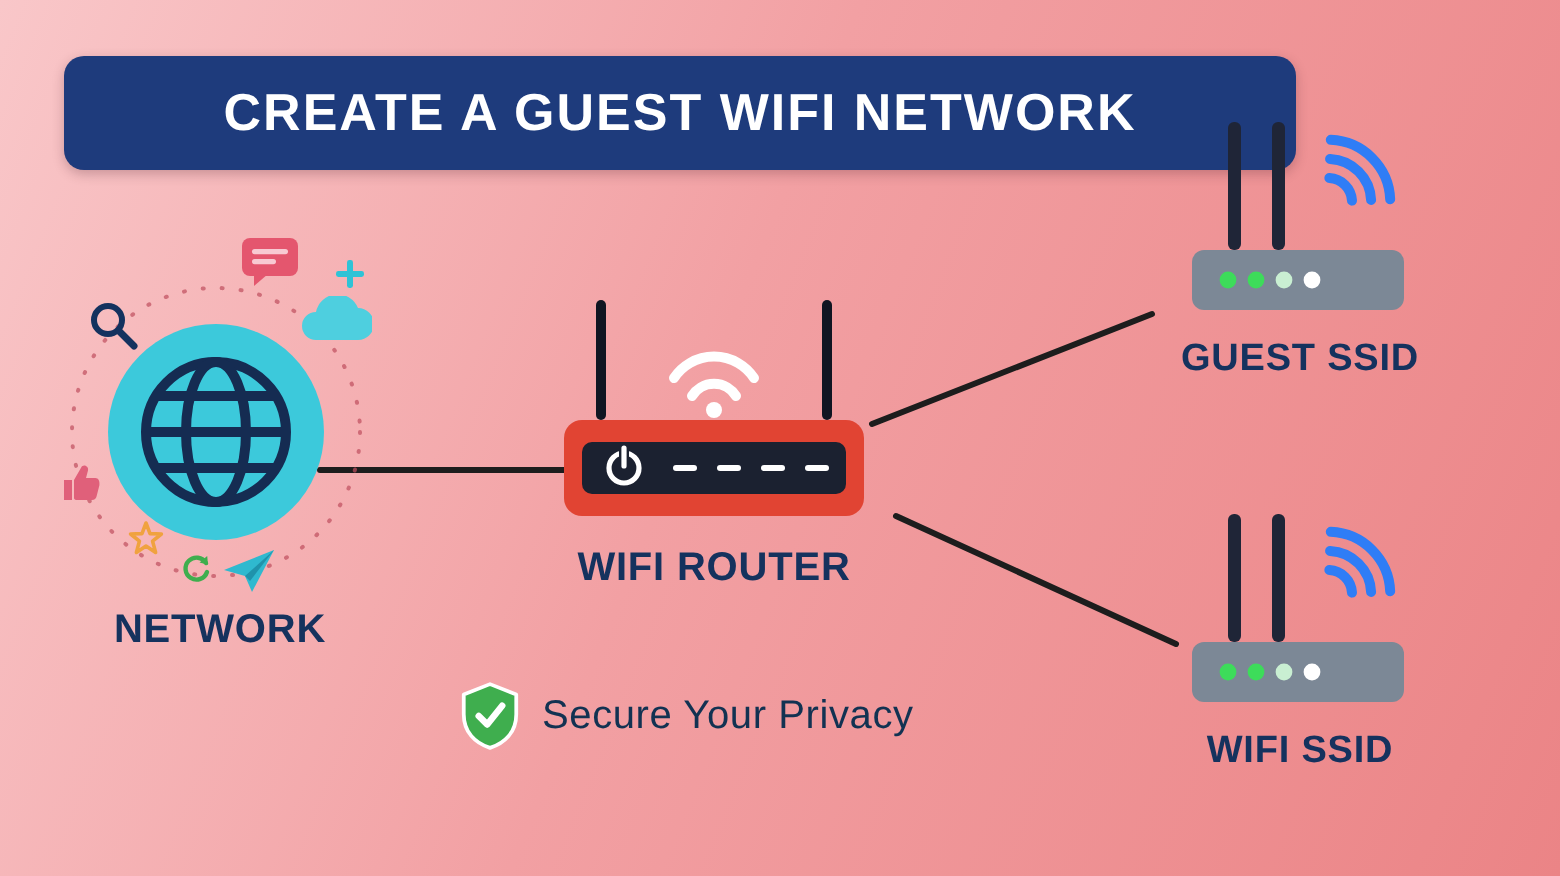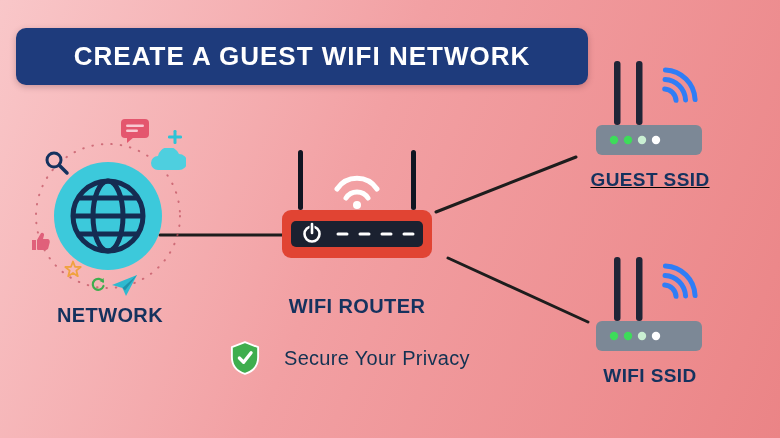--- a/index.html
+++ b/index.html
@@ -10,21 +10,21 @@
     font-family:"Liberation Sans",sans-serif;
     background:linear-gradient(112deg,
       var(--bg-from,#f9c7c9) 0%,
       var(--bg-mid,#f2a0a3) 45%,
       var(--bg-to,#eb8486) 100%);
   }
   .connectors{position:absolute;left:0;top:0;width:780px;height:438px;}
   .connectors line{stroke:var(--line,#1d1d1d);stroke-width:3;stroke-linecap:round;}
 
   .banner{
-    position:absolute;left:16px;top:28px;width:572px;height:57px;
+    position:absolute;left:32px;top:28px;width:616px;height:57px;
     background:var(--banner,#1e3b7c);
     border-radius:10px;
     display:flex;align-items:center;justify-content:center;
     box-shadow:0 2px 6px rgba(60,20,30,.25);
   }
   .banner span{
     color:#ffffff;font-weight:700;font-size:26px;letter-spacing:1px;white-space:nowrap;
   }
 
   .node-label{
@@ -41,31 +41,31 @@
   .deco.bubble{left:100px;top:6px;}
   .deco.plus{left:148px;top:18px;}
   .deco.cloud{left:130px;top:36px;}
   .deco.magnifier{left:24px;top:38px;}
   .deco.thumb{left:10px;top:118px;}
   .deco.star{left:44px;top:148px;}
   .deco.recycle{left:70px;top:164px;}
   .deco.plane{left:92px;top:162px;}
 
   .router-group{position:absolute;left:282px;top:148px;width:150px;}
-  .router-group .node-label{margin-top:31px;}
+  .router-group .node-label{margin-top:8px;}
 
   .ap-group{position:absolute;width:136px;}
-  .ap-group.guest{left:582px;top:57px;text-decoration:underline;}
+  .ap-group.guest{left:582px;top:57px;}
   .ap-group.main{left:582px;top:253px;}
   .ap-group svg{display:block;margin:0 auto;}
   .ap-group .node-label{margin-top:10px;font-size:19px;}
 
   .privacy{
     position:absolute;left:230px;top:340px;height:36px;
-    display:flex;align-items:center;gap:24px;
+    display:flex;align-items:center;gap:11px;
   }
   .privacy .text{
     font-size:20px;font-weight:500;letter-spacing:.3px;
     color:var(--privacy-text,#123252);white-space:nowrap;
   }
 </style>
 </head>
 <body>
 
 <div class="stage">

